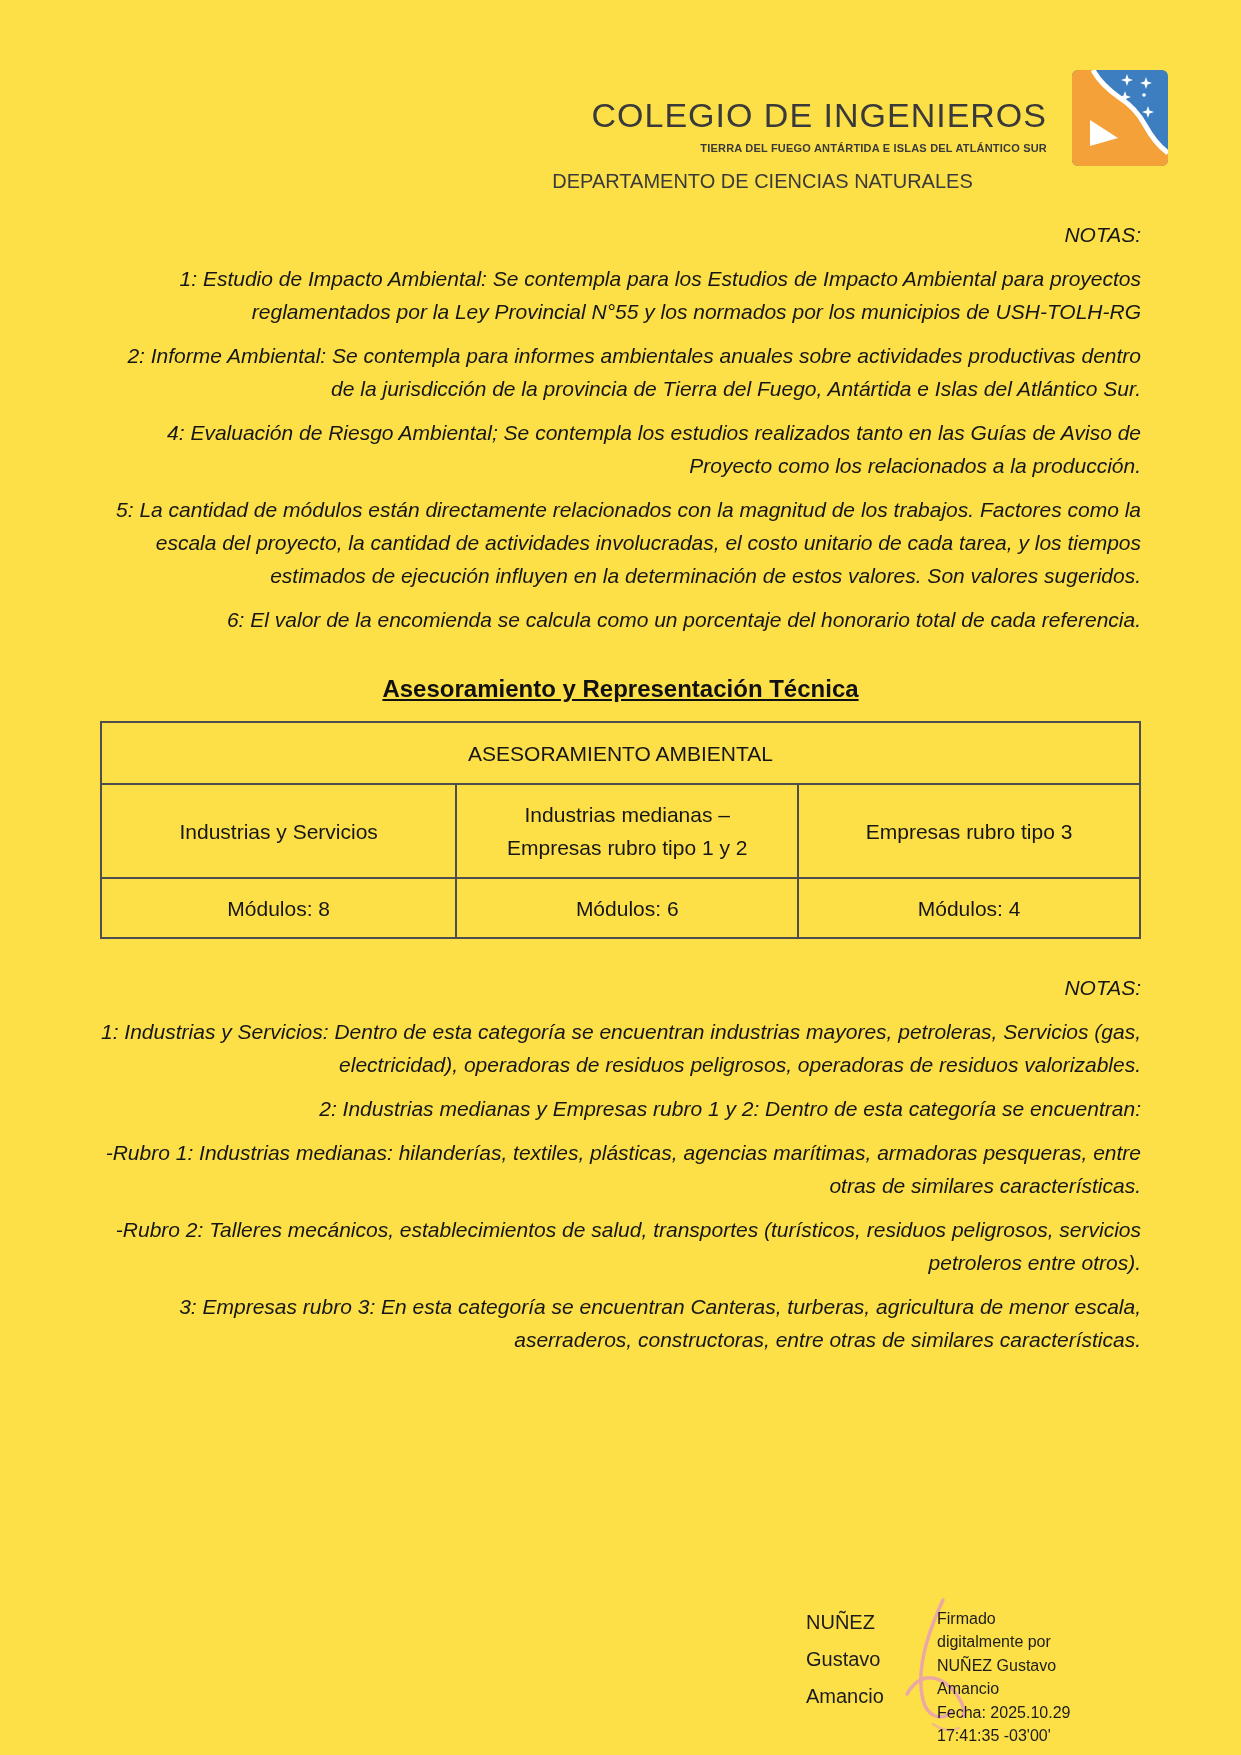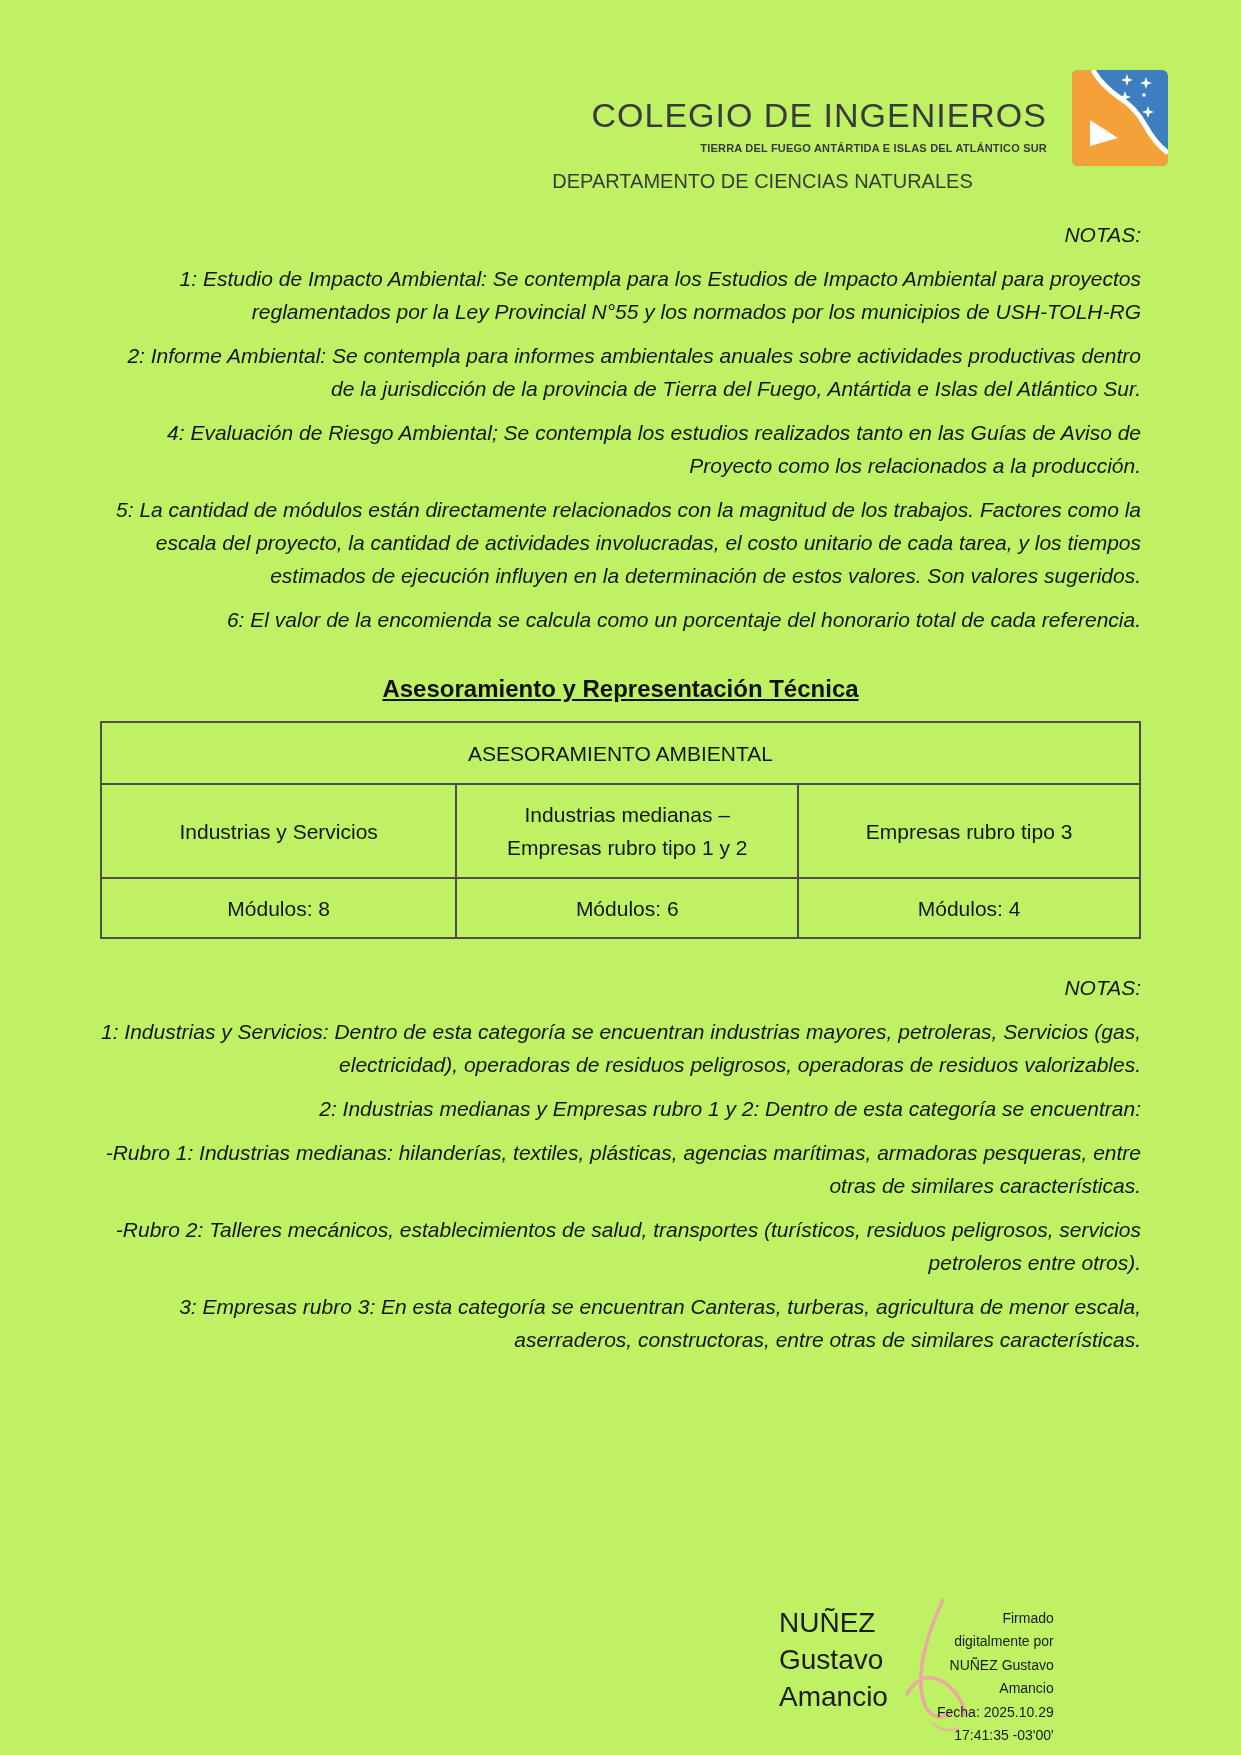--- a/index.html
+++ b/index.html
@@ -3,21 +3,21 @@
 <meta charset="utf-8">
 <style>
   html, body { margin: 0; padding: 0; background: #ffffff; }
   body {
     width: 1241px; height: 1755px;
     font-family: "Liberation Sans", sans-serif;
     color: #141414;
     position: relative;
     overflow: hidden;
   }
-  .page { position: absolute; inset: 0; background: #bef264; }
+  .page { position: absolute; inset: 0; background: #fde047; }
 
   
   .letterhead-text {
     position: absolute; left: 500px; top: 96px; width: 547px;
     color: #3d3d3d; text-align: right;
   }
   .org-name {
     font-size: 34px; font-weight: 400; letter-spacing: 1px;
     line-height: 38px; color: #3a3a3a;
   }
@@ -56,30 +56,29 @@
   table.fees td, table.fees th {
     border: 2px solid #4e4e4e; text-align: center; vertical-align: middle;
     font-weight: 400; white-space: pre-line; padding: 4px 8px;
   }
   tr.row-title td { height: 52px; }
   tr.row-cats td { height: 84px; }
   tr.row-mods td { height: 50px; }
 
   
   .sig-name {
-    position: absolute; left: 779px; top: 1604px;
-    font-size: 28px; line-height: 37px; color: #1c1c1c;
+    position: absolute; left: 806px; top: 1604px;
+    font-size: 20px; line-height: 37px; color: #1c1c1c;
     white-space: pre-line;
   }
   .sig-flourish { position: absolute; left: 903px; top: 1598px; }
   .sig-details {
     position: absolute; left: 937px; top: 1607px;
-    font-size: 14px; line-height: 23.4px; color: #1c1c1c;
+    font-size: 16px; line-height: 23.4px; color: #1c1c1c;
     white-space: pre-line;
-    text-align: right;
   }
 </style>
 </head>
 <body>
 
 <div class="page">
 
   <div class="letterhead-text">
     <div class="org-name">COLEGIO DE INGENIEROS</div>
     <div class="org-subtitle">TIERRA DEL FUEGO ANTÁRTIDA E ISLAS DEL ATLÁNTICO SUR</div>

